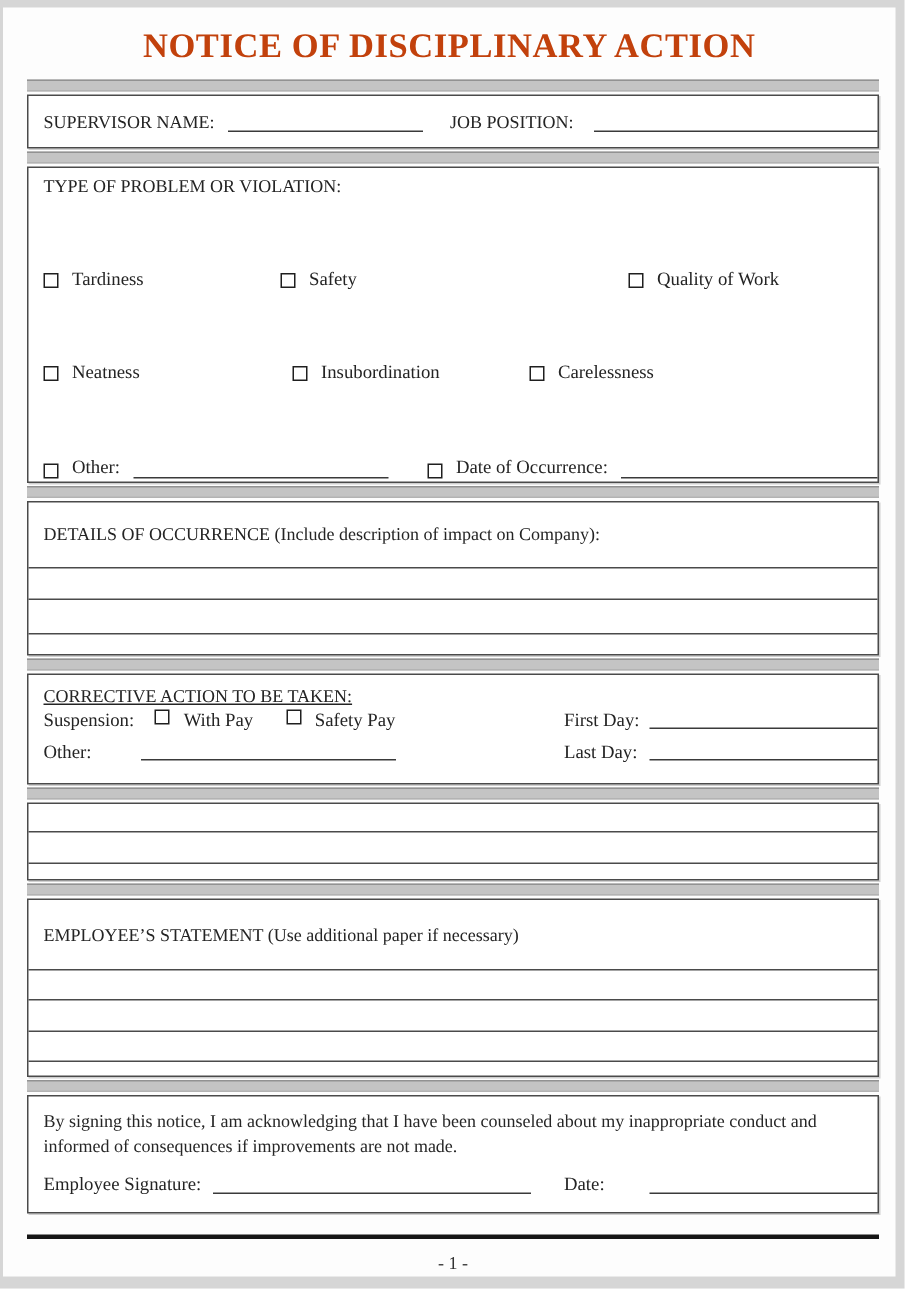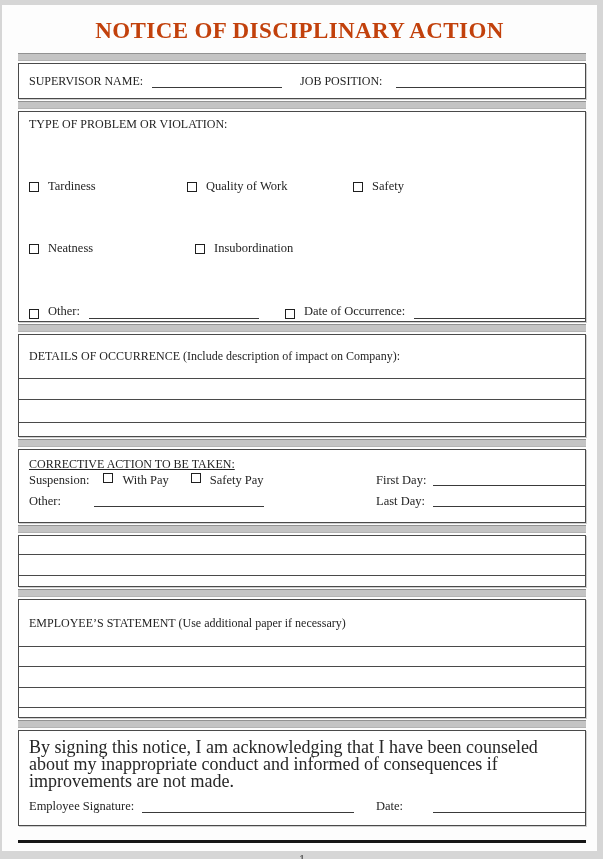--- a/index.html
+++ b/index.html
@@ -86,21 +86,21 @@
   .r20{height:20px;}.r13{height:13px;}.r10{height:10px;}.r9{height:9px;}
   
   .corrective{padding:6px 0 7px 10px;}
   .corrective .heading{height:17px;line-height:17px;text-decoration:underline;}
   .crow{display:flex;align-items:flex-start;height:21px;}
   .crow .spacer{flex:1;}
   .crow .uline.end{margin-right:0;}
   .fd-lbl{width:57px;flex:none;}
   
   .ack{padding:8px 0 8px 10px;}
-  .ack-text{font-size:18px;line-height:17px;padding-right:14px;}
+  .ack-text{font-size:12px;line-height:17px;padding-right:14px;}
   .sigrow{margin-top:6px;height:21px;display:flex;align-items:center;}
   .sig-line{flex:1;margin:0 22px 0 8px;}
   
   .rule{margin-top:14px;height:3px;background:#161616;}
   .pagenum{margin-top:9px;text-align:center;font-size:12px;color:#333;}
 </style>
 </head>
 <body>
 
 <div class="paper">
@@ -120,37 +120,41 @@
 
     <div class="sep"></div>
 
     <div class="box viol">
       <div class="lbl heading">TYPE OF PROBLEM OR VIOLATION:</div>
       <div class="vrow">
         <span class="vcell vc1">
             <span class="cb"></span>
             <span class="clbl">Tardiness</span>
           </span>
+        <span class="vcell vc3">
+            <span class="cb"></span>
+            <span class="clbl">Safety</span>
+          </span>
         <span class="vcell vc2">
             <span class="cb"></span>
             <span class="clbl">Quality of Work</span>
-          </span>
-        <span class="vcell vc3">
-            <span class="cb"></span>
-            <span class="clbl">Safety</span>
           </span>
       </div>
       <div class="vrow">
         <span class="vcell vc2">
             <span class="cb"></span>
             <span class="clbl">Neatness</span>
           </span>
         <span class="vcell vc1">
             <span class="cb"></span>
             <span class="clbl">Insubordination</span>
+          </span>
+        <span class="vcell vc3">
+            <span class="cb"></span>
+            <span class="clbl">Carelessness</span>
           </span>
       </div>
       <div class="vrow last">
         <span class="cb"></span>
         <span class="clbl ml9">Other:</span>
         <span class="uline w170 ml9"></span>
         <span class="cb ml26"></span>
         <span class="clbl ml9">Date of Occurrence:</span>
         <span class="uline grow ml9"></span>
       </div>

